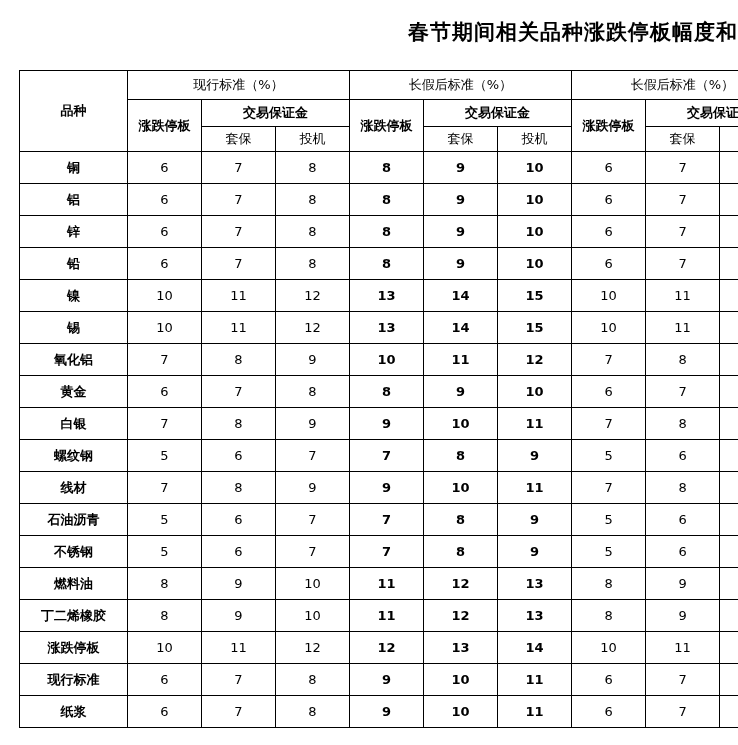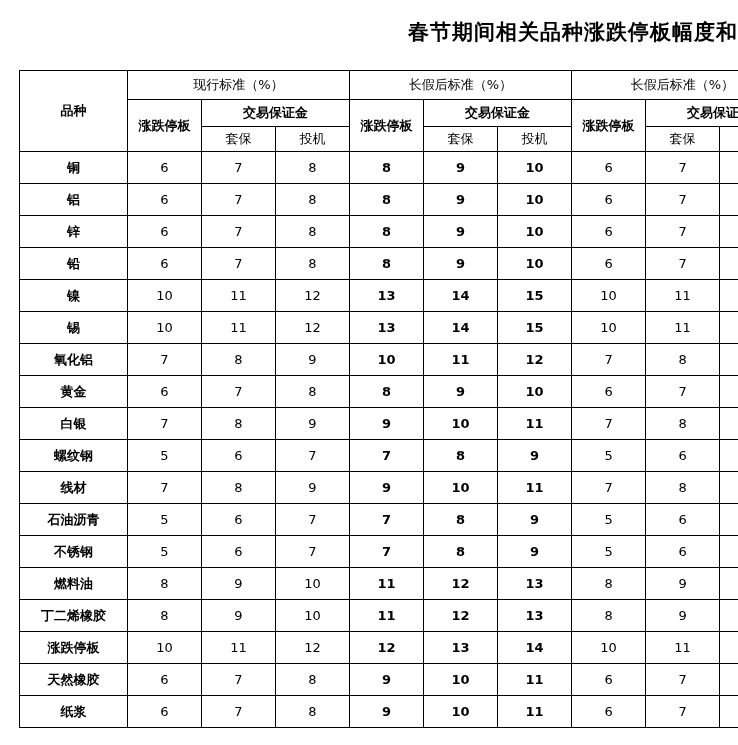--- a/index.html
+++ b/index.html
@@ -318,21 +318,21 @@
             <td class="num">11</td>
             <td class="num">12</td>
             <td class="num bold">12</td>
             <td class="num bold">13</td>
             <td class="num bold">14</td>
             <td class="num">10</td>
             <td class="num">11</td>
             <td class="num">12</td>
           </tr>
           <tr>
-            <td class="variety">天然橡胶</td>
+            <td class="variety">现行标准</td>
             <td class="num">6</td>
             <td class="num">7</td>
             <td class="num">8</td>
             <td class="num bold">9</td>
             <td class="num bold">10</td>
             <td class="num bold">11</td>
             <td class="num">6</td>
             <td class="num">7</td>
             <td class="num">8</td>
           </tr>

